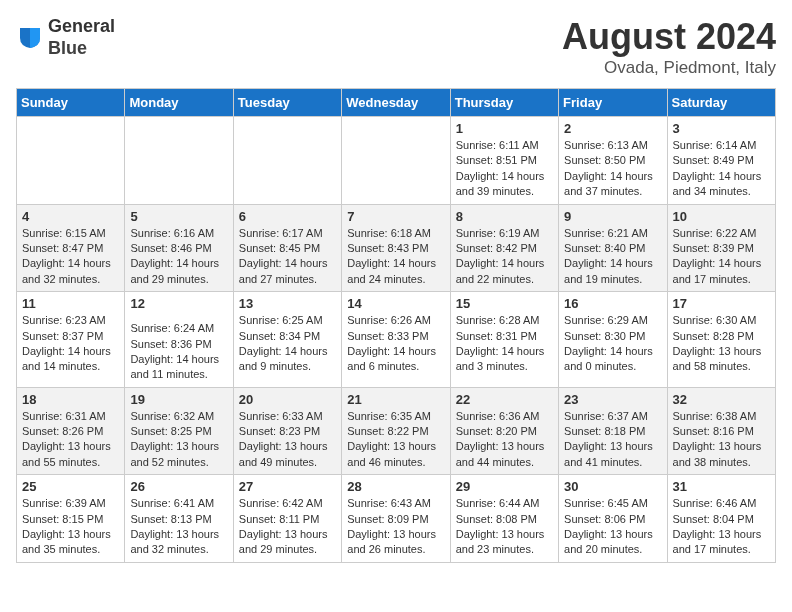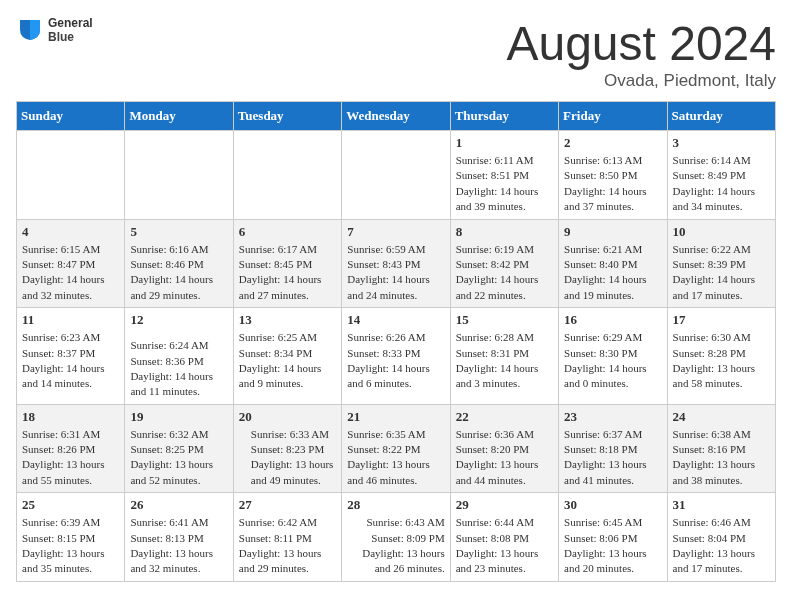--- a/index.html
+++ b/index.html
@@ -14,49 +14,48 @@
       display: flex;
       justify-content: space-between;
       align-items: flex-start;
       margin-bottom: 10px;
     }
     .logo {
       display: flex;
       align-items: center;
     }
     .logo-text {
-      font-size: 12px;
+      font-size: 18px;
       font-weight: bold;
       line-height: 1.2;
     }
     .logo-general { color: #333; }
     .logo-blue { color: #404040; }
     .logo-icon {
       width: 28px;
       height: 28px;
       margin-right: 4px;
     }
     .title-section {
       text-align: right;
     }
     .month-title {
-      font-size: 48px;
-      font-weight: normal;
+      font-size: 36px;
+      font-weight: bold;
       color: #333;
       text-align: center;
     }
     .location {
       font-size: 17px;
       color: #555;
     }
     .calendar {
       width: 100%;
       border-collapse: collapse;
       font-size: 11px;
-      font-family: Liberation Serif, serif;
     }
     .calendar th {
       background: #1a73c7;
       color: #fff;
       padding: 6px 4px;
       text-align: left;
       font-size: 13px;
       font-weight: bold;
       border: 1px solid #ccc;
     }
@@ -160,21 +159,21 @@
 Daylight: 14 hours and 29 minutes.</div>
         </td>
         <td>
           <span class="day-num">6</span>
           <div class="day-info" style="white-space: pre-line;">Sunrise: 6:17 AM
 Sunset: 8:45 PM
 Daylight: 14 hours and 27 minutes.</div>
         </td>
         <td>
           <span class="day-num">7</span>
-          <div class="day-info" style="white-space: pre-line;">Sunrise: 6:59 AM
+          <div class="day-info" style="white-space: pre-line;">Sunrise: 6:18 AM
 Sunset: 8:43 PM
 Daylight: 14 hours and 24 minutes.</div>
         </td>
         <td>
           <span class="day-num">8</span>
           <div class="day-info" style="white-space: pre-line;">Sunrise: 6:19 AM
 Sunset: 8:42 PM
 Daylight: 14 hours and 22 minutes.</div>
         </td>
         <td>
@@ -242,21 +241,21 @@
 Daylight: 13 hours and 55 minutes.</div>
         </td>
         <td>
           <span class="day-num">19</span>
           <div class="day-info" style="white-space: pre-line;">Sunrise: 6:32 AM
 Sunset: 8:25 PM
 Daylight: 13 hours and 52 minutes.</div>
         </td>
         <td>
           <span class="day-num">20</span>
-          <div class="day-info" style="white-space: pre-line; margin-left: 12px;">Sunrise: 6:33 AM
+          <div class="day-info" style="white-space: pre-line;">Sunrise: 6:33 AM
 Sunset: 8:23 PM
 Daylight: 13 hours and 49 minutes.</div>
         </td>
         <td>
           <span class="day-num">21</span>
           <div class="day-info" style="white-space: pre-line;">Sunrise: 6:35 AM
 Sunset: 8:22 PM
 Daylight: 13 hours and 46 minutes.</div>
         </td>
         <td>
@@ -265,21 +264,21 @@
 Sunset: 8:20 PM
 Daylight: 13 hours and 44 minutes.</div>
         </td>
         <td>
           <span class="day-num">23</span>
           <div class="day-info" style="white-space: pre-line;">Sunrise: 6:37 AM
 Sunset: 8:18 PM
 Daylight: 13 hours and 41 minutes.</div>
         </td>
         <td>
-          <span class="day-num">24</span>
+          <span class="day-num">32</span>
           <div class="day-info" style="white-space: pre-line;">Sunrise: 6:38 AM
 Sunset: 8:16 PM
 Daylight: 13 hours and 38 minutes.</div>
         </td>
       </tr>
       <tr>
         <td>
           <span class="day-num">25</span>
           <div class="day-info" style="white-space: pre-line;">Sunrise: 6:39 AM
 Sunset: 8:15 PM
@@ -292,21 +291,21 @@
 Daylight: 13 hours and 32 minutes.</div>
         </td>
         <td>
           <span class="day-num">27</span>
           <div class="day-info" style="white-space: pre-line;">Sunrise: 6:42 AM
 Sunset: 8:11 PM
 Daylight: 13 hours and 29 minutes.</div>
         </td>
         <td>
           <span class="day-num">28</span>
-          <div class="day-info" style="white-space: pre-line; text-align: right;">Sunrise: 6:43 AM
+          <div class="day-info" style="white-space: pre-line;">Sunrise: 6:43 AM
 Sunset: 8:09 PM
 Daylight: 13 hours and 26 minutes.</div>
         </td>
         <td>
           <span class="day-num">29</span>
           <div class="day-info" style="white-space: pre-line;">Sunrise: 6:44 AM
 Sunset: 8:08 PM
 Daylight: 13 hours and 23 minutes.</div>
         </td>
         <td>

